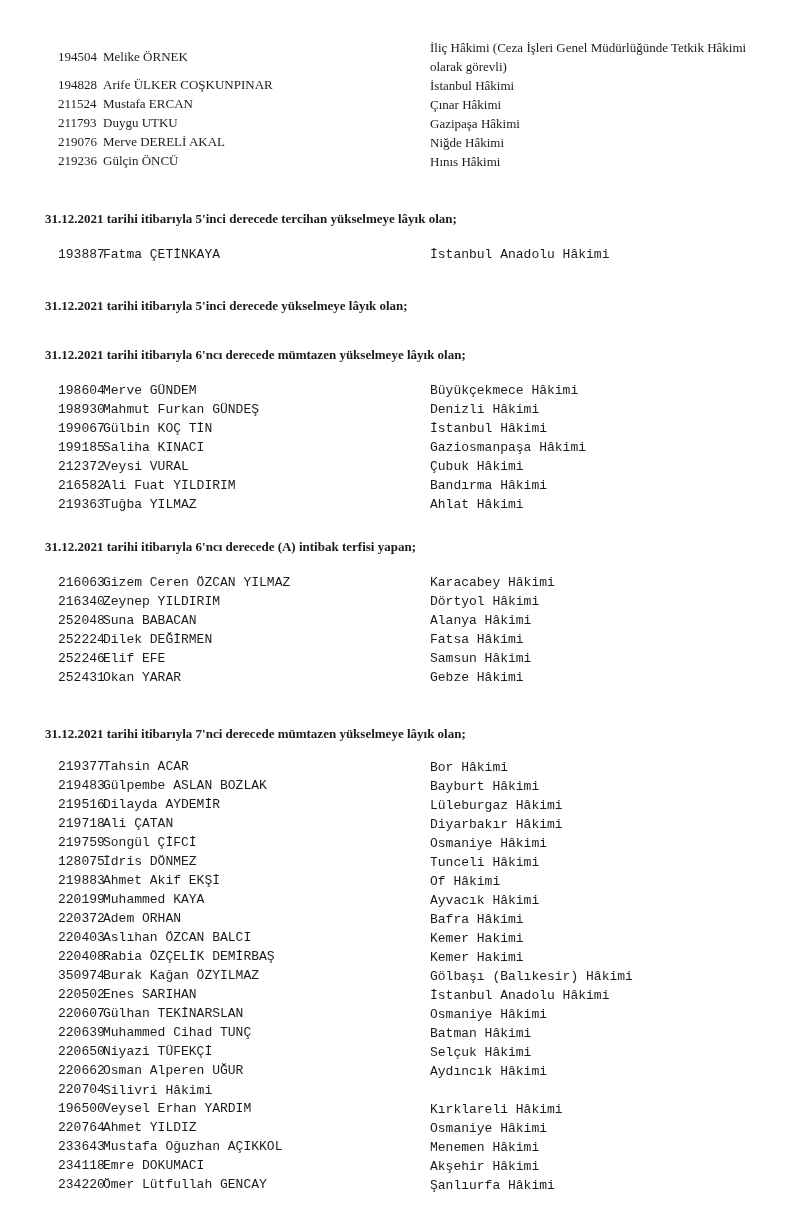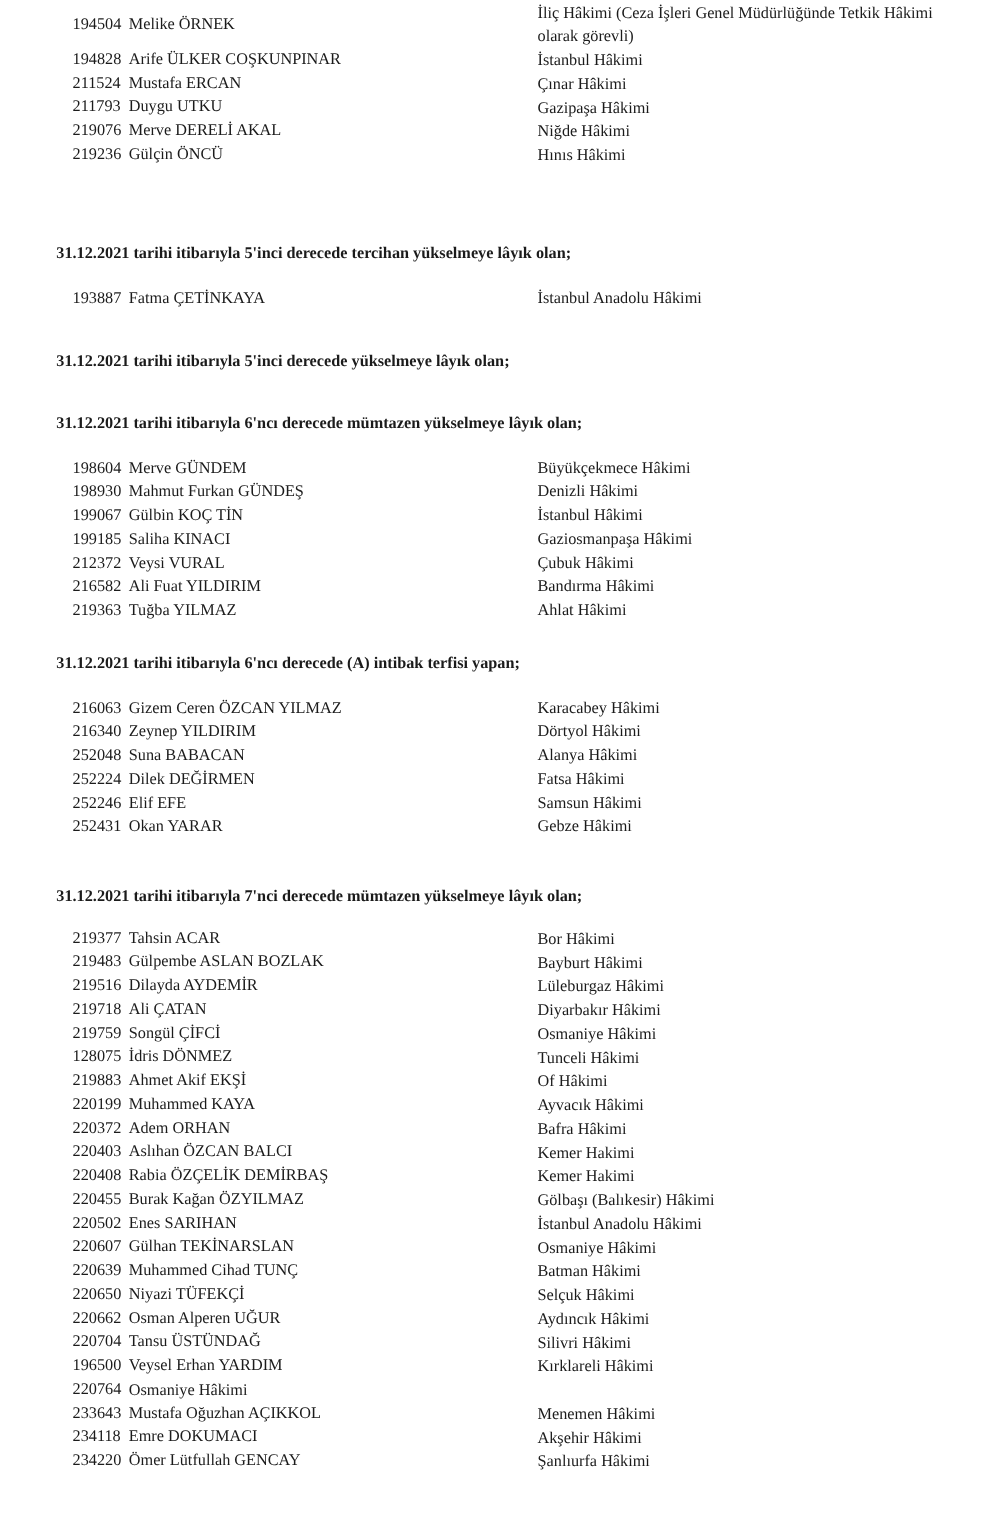--- a/index.html
+++ b/index.html
@@ -9,41 +9,42 @@
     background: #ffffff;
     font-family: "Liberation Serif", serif;
     font-size: 13px;
     color: #1b1b1b;
     overflow: hidden;
   }
   .page {
     position: relative;
     width: 714px;
     height: 1223px;
+    padding-top: 38px;
     box-sizing: border-box;
   }
   
   .row {
     display: flex;
     align-items: center;
     padding-left: 58px;
     box-sizing: border-box;
   }
   .no    { width: 45px; flex: 0 0 45px; }
   .name  { width: 327px; flex: 0 0 327px; }
   .title { width: 345px; flex: 0 0 345px; line-height: 19px; }
   .rows  { line-height: 17.4px; }
   .rows.intro { line-height: 16.4px; }
   .heading {
     padding-left: 45px;
     font-weight: bold;
     line-height: 17px;
   }
-  .section .rows { margin-top: 18px; }
-  #sections > div.section:nth-of-type(1) { margin-top: 60px; }
+  .section .rows { margin-top: 18px; font-family: Liberation Mono, monospace; }
+  #sections > div.section:nth-of-type(1) { margin-top: 39px; }
   #sections > div.section:nth-of-type(2) { margin-top: 33px; }
   #sections > div.section:nth-of-type(3) { margin-top: 32px; }
   #sections > div.section:nth-of-type(4) { margin-top: 24px; }
   #sections > div.section:nth-of-type(5) { margin-top: 38px; }
   #sections > div.section:nth-of-type(5) .rows { line-height: 18.5px; }
   #sections > div.section:nth-of-type(5) .rows { margin-top: 16px; }
 </style>
 </head>
 <body>
 
@@ -229,21 +230,21 @@
               <span class="no">220403</span>
               <span class="name">Aslıhan ÖZCAN BALCI</span>
               <span class="title">Kemer Hakimi</span>
             </div>
           <div class="row">
               <span class="no">220408</span>
               <span class="name">Rabia ÖZÇELİK DEMİRBAŞ</span>
               <span class="title">Kemer Hakimi</span>
             </div>
           <div class="row">
-              <span class="no">220455</span>
+              <span class="no">350974</span>
               <span class="name">Burak Kağan ÖZYILMAZ</span>
               <span class="title">Gölbaşı (Balıkesir) Hâkimi</span>
             </div>
           <div class="row">
               <span class="no">220502</span>
               <span class="name">Enes SARIHAN</span>
               <span class="title">İstanbul Anadolu Hâkimi</span>
             </div>
           <div class="row">
               <span class="no">220607</span>
@@ -260,30 +261,30 @@
               <span class="name">Niyazi TÜFEKÇİ</span>
               <span class="title">Selçuk Hâkimi</span>
             </div>
           <div class="row">
               <span class="no">220662</span>
               <span class="name">Osman Alperen UĞUR</span>
               <span class="title">Aydıncık Hâkimi</span>
             </div>
           <div class="row">
               <span class="no">220704</span>
-              <span class="name">Tansu ÜSTÜNDAĞ</span>
               <span class="title">Silivri Hâkimi</span>
             </div>
           <div class="row">
               <span class="no">196500</span>
               <span class="name">Veysel Erhan YARDIM</span>
               <span class="title">Kırklareli Hâkimi</span>
             </div>
           <div class="row">
               <span class="no">220764</span>
+              <span class="name">Ahmet YILDIZ</span>
               <span class="title">Osmaniye Hâkimi</span>
             </div>
           <div class="row">
               <span class="no">233643</span>
               <span class="name">Mustafa Oğuzhan AÇIKKOL</span>
               <span class="title">Menemen Hâkimi</span>
             </div>
           <div class="row">
               <span class="no">234118</span>
               <span class="name">Emre DOKUMACI</span>

